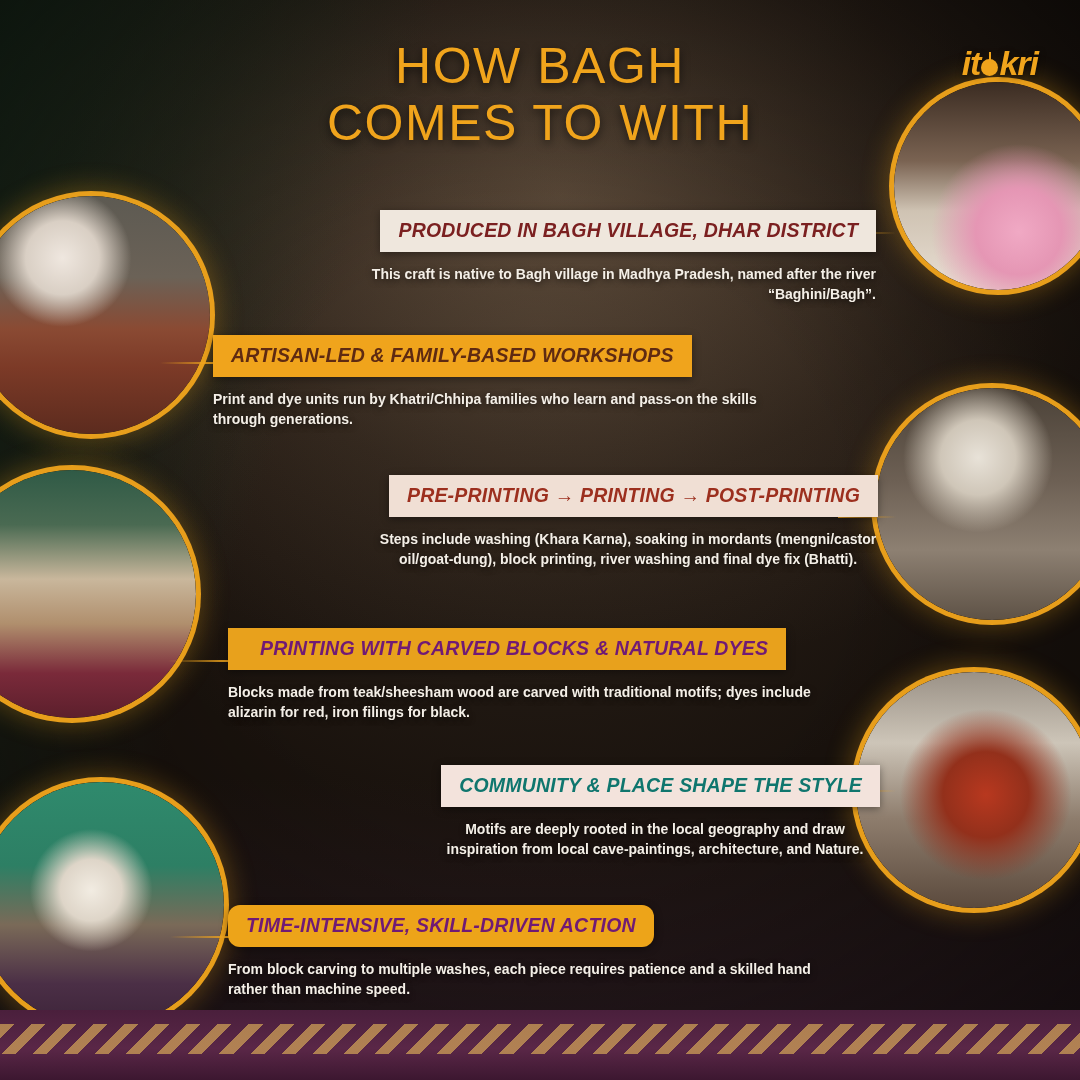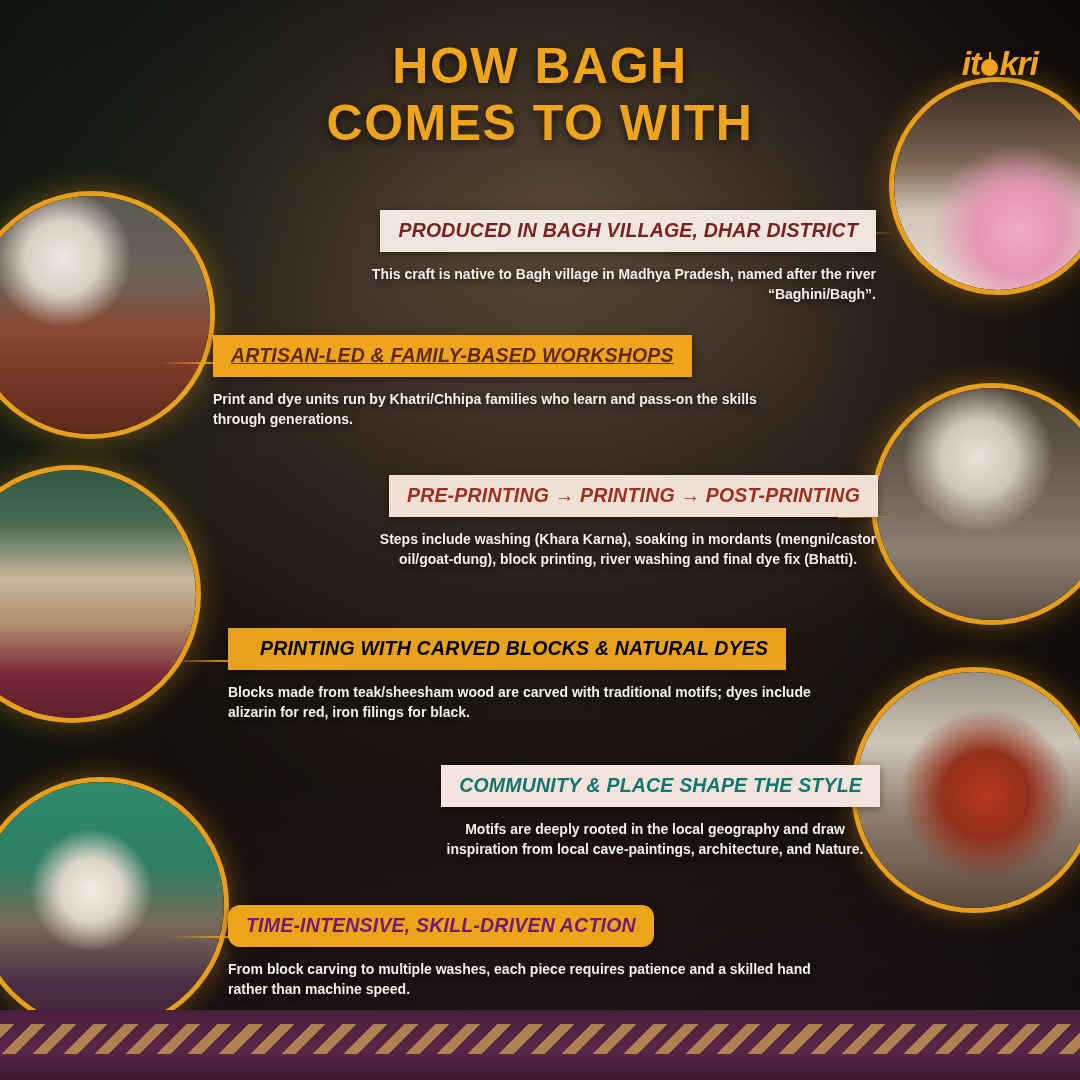--- a/index.html
+++ b/index.html
@@ -32,21 +32,21 @@
     background: radial-gradient(ellipse at 50% 50%, rgba(0,0,0,0) 40%, rgba(0,0,0,0.55) 100%);
     pointer-events: none;
   }
 
   
   .title {
     position: absolute;
     top: 38px; left: 0; width: 100%;
     text-align: center;
     color: #f0a41c;
-    font-weight: 700;
+    font-weight: 400;
     font-size: 50px;
     line-height: 1.14;
     letter-spacing: 1.5px;
     text-shadow: 0 3px 10px rgba(0,0,0,0.65);
     z-index: 6;
   }
   .title .line { display: block; }
 
   
   .logo {
@@ -164,23 +164,23 @@
     padding: 9px 18px 10px 18px;
     font-size: 19.5px;
     font-weight: 800;
     font-style: italic;
     letter-spacing: 0.2px;
     white-space: nowrap;
     box-shadow: 0 2px 8px rgba(0,0,0,0.4);
     text-align: center;
   }
   .tag.cream { background: #efe7dd; color: #7b2020; }
-  .tag.gold  { background: #f0a41c; color: #5e2a12; text-decoration: underline; }
+  .tag.gold  { background: #f0a41c; color: #5e2a12; }
   .tag.rose  { background: #f0dfd4; color: #9c2f1e; }
-  .tag.amber { background: #e8a11c; color: #000000; padding-left: 32px; }
+  .tag.amber { background: #e8a11c; color: #701a75; padding-left: 32px; }
   .tag.blush { background: #f3e3dc; color: #0f766e; }
   .tag.orange{ background: #eda419; color: #701a75; border-radius: 12px; }
 
   .body {
     margin-top: 13px;
     color: #f4efe7;
     font-size: 14px;
     font-weight: 700;
     line-height: 1.42;
     text-shadow: 0 2px 6px rgba(0,0,0,0.6);

